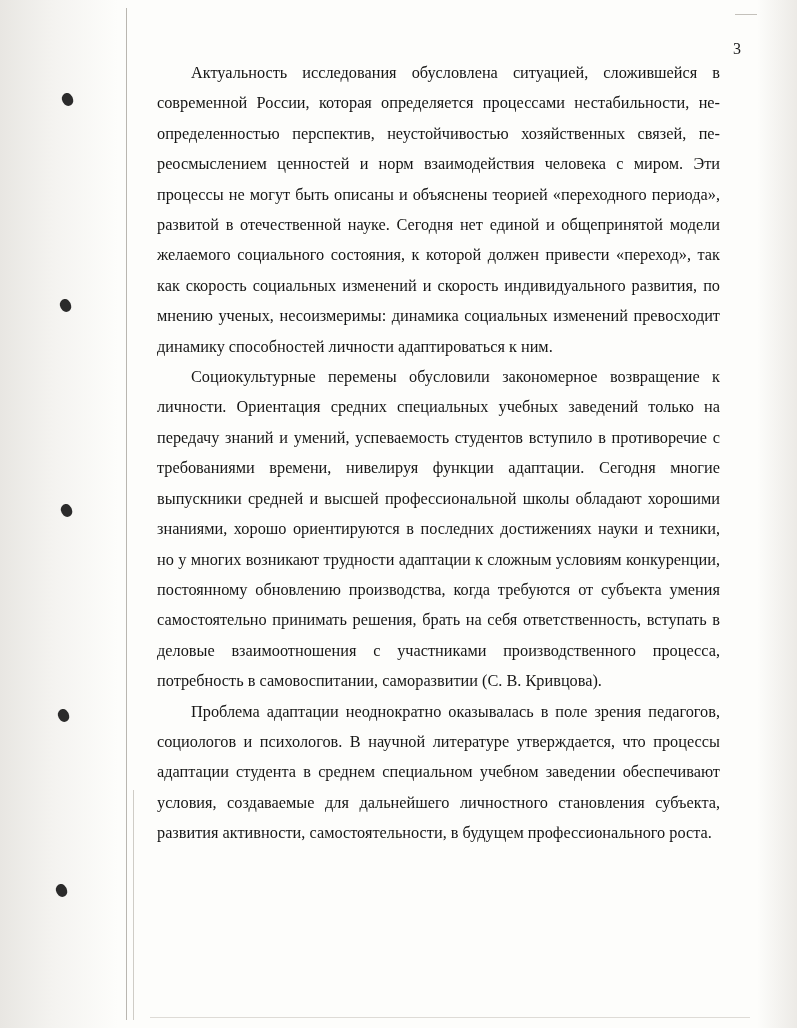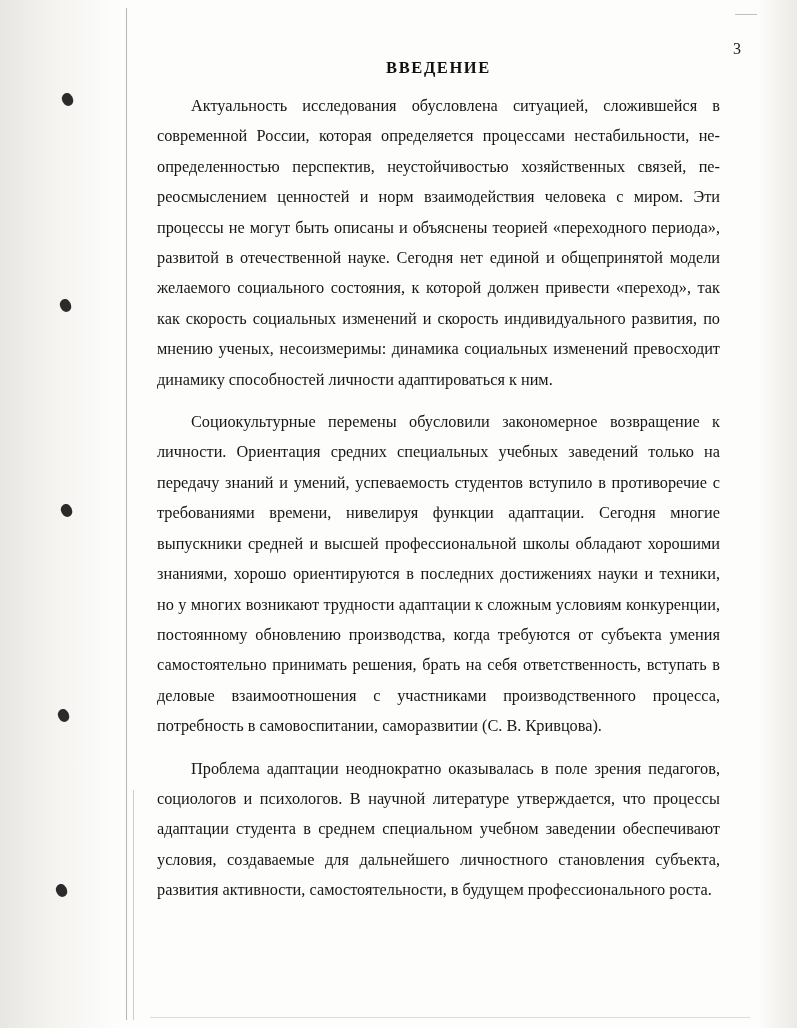--- a/index.html
+++ b/index.html
@@ -106,21 +106,21 @@
     margin: 0 0 0 0;
     text-align: justify;
     text-justify: inter-word;
     font-size: 16.3px;
     line-height: 30.4px;
     color: #171717;
     text-indent: 34px;
     hyphens: manual;
   }
   p.para + p.para {
-    margin-top: 12px;
+    margin-top: 0;
   }
   .lead {
     font-weight: normal;
   }
   
   .content {
     filter: contrast(1.02);
   }
 </style>
 </head>
@@ -135,21 +135,20 @@
 
   <div class="punch p1"></div>
   <div class="punch p2"></div>
   <div class="punch p3"></div>
   <div class="punch p4"></div>
   <div class="punch p5"></div>
 
   <div class="page-number">3</div>
 
   <div class="content">
-    <h1 class="doc-title">ВВЕДЕНИЕ</h1>
 
     <p class="para"><span class="lead">Актуальность исследования</span><span> обусловлена ситуацией, сложившейся в современной России, которая определяется процессами нестабильности, не­определенностью перспектив, неустойчивостью хозяйственных связей, пе­реосмыслением ценностей и норм взаимодействия человека с миром. Эти процессы не могут быть описаны и объяснены теорией «переходного перио­да», развитой в отечественной      науке. Сегодня нет единой и общеприня­той модели желаемого социального состояния, к которой должен привести «переход», так как скорость социальных изменений и скорость индивиду­ального развития, по мнению ученых, несоизмеримы:  динамика социальных изменений превосходит динамику способностей личности адаптироваться к ним.</span></p>
 
     <p class="para"><span>Социокультурные перемены обусловили закономерное возвращение к личности. Ориентация средних специальных учебных заведений только   на передачу  знаний и  умений, успеваемость студентов вступило в противоре­чие с требованиями времени,  нивелируя функции адаптации. Сегодня мно­гие выпускники  средней и высшей профессиональной школы обладают хо­рошими знаниями,  хорошо ориентируются в последних достижениях науки и техники,  но у многих возникают трудности адаптации к сложным услови­ям конкуренции, постоянному обновлению производства, когда требуются от субъекта умения самостоятельно принимать решения, брать на себя от­ветственность, вступать  в деловые  взаимоотношения с участниками произ­водственного процесса,  потребность в   самовоспитании, саморазвитии (С. В. Кривцова).</span></p>
 
     <p class="para"><span>Проблема адаптации неоднократно оказывалась в поле зрения педаго­гов, социологов   и психологов. В научной литературе утверждается, что процессы адаптации студента в среднем специальном учебном заведении обеспечивают условия, создаваемые   для дальнейшего личностного станов­ления субъекта, развития активности, самостоятельности, в будущем про­фессионального роста.</span></p>
   </div>
 
 </div>
 

